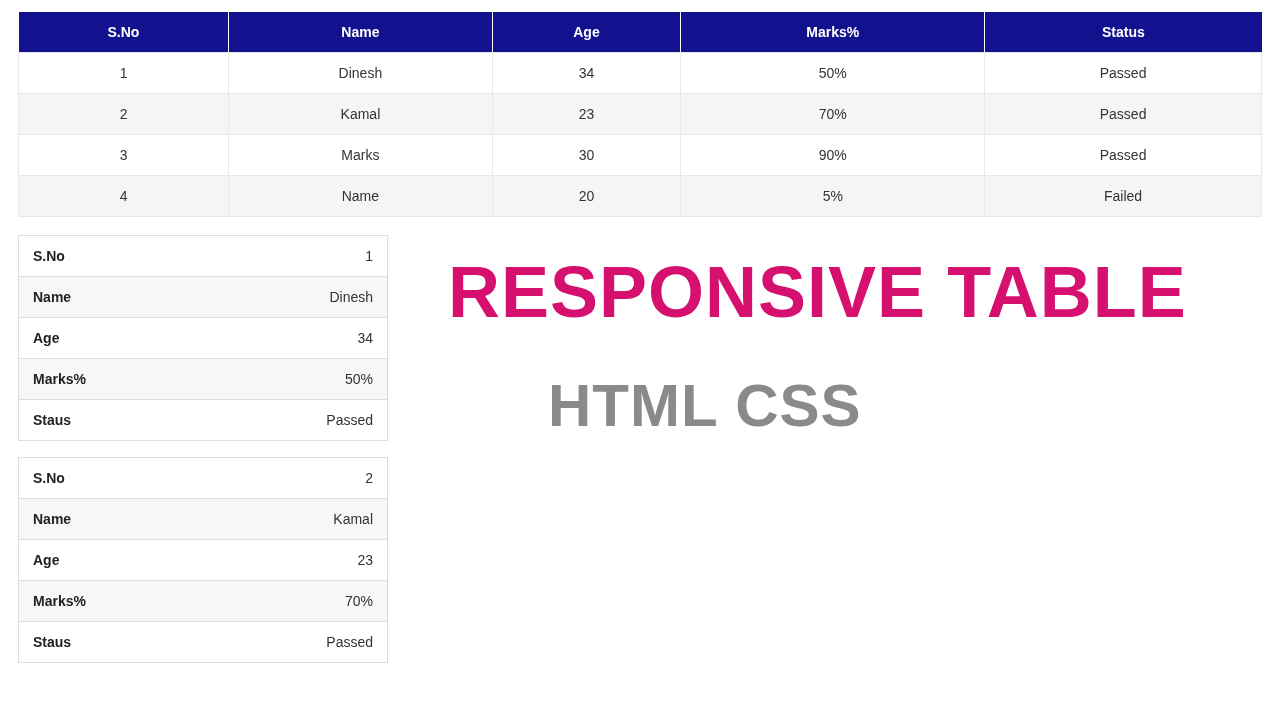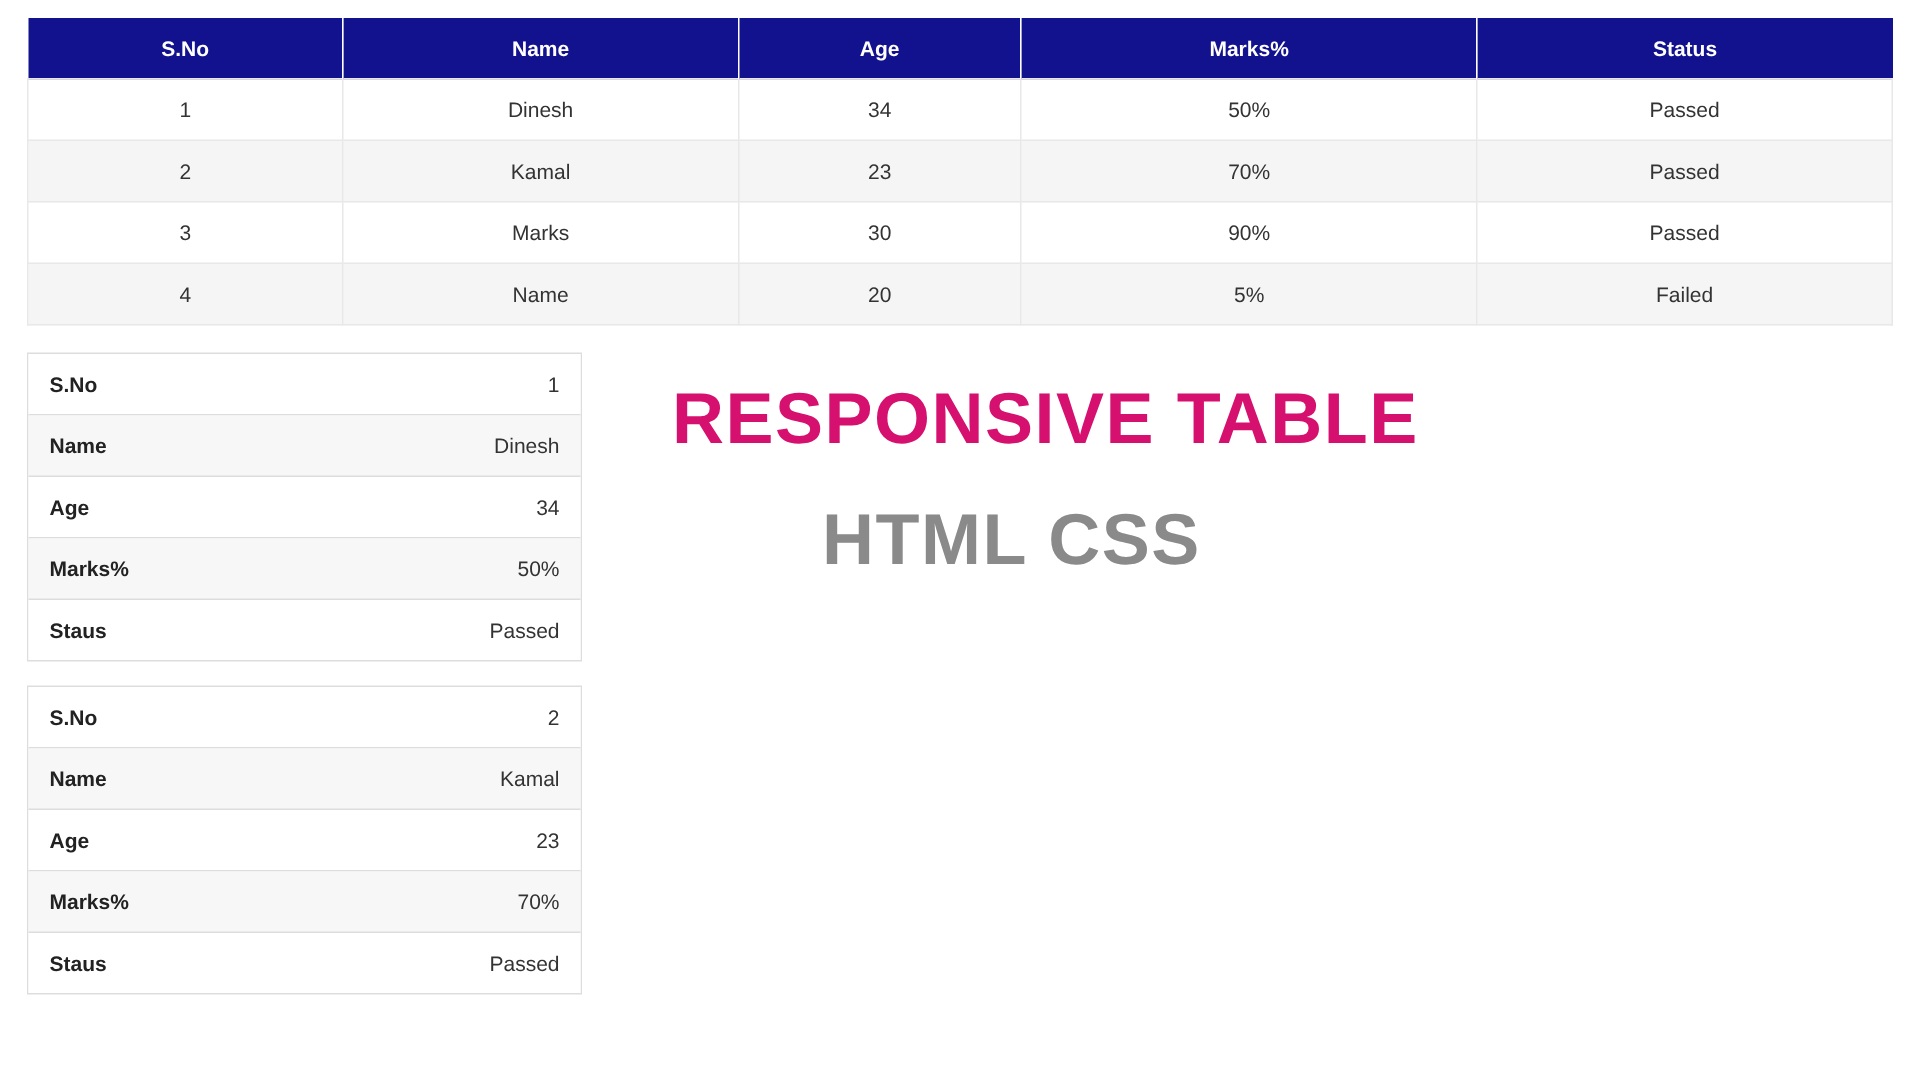--- a/index.html
+++ b/index.html
@@ -58,32 +58,32 @@
   .card-row:nth-child(odd) { background: #ffffff; }
   .card-label { font-weight: bold; color: #222; }
   .card-value { color: #333; }
 
   .title-col {
     flex: 1;
     padding-top: 20px;
     padding-left: 20px;
   }
   .title-1 {
-    font-size: 48px;
+    font-size: 72px;
     font-weight: bold;
     color: #d6106f;
     letter-spacing: 1px;
     line-height: 1.05;
   }
   .title-2 {
-    font-size: 48px;
+    font-size: 60px;
     font-weight: 600;
     color: #8a8a8a;
     letter-spacing: 1px;
-    margin-top: 28px;
+    margin-top: 40px;
     padding-left: 100px;
   }
 </style>
 </head>
 <body>
 
 <table class="main-table">
   <thead>
     <tr>
       <th>S.No</th>

